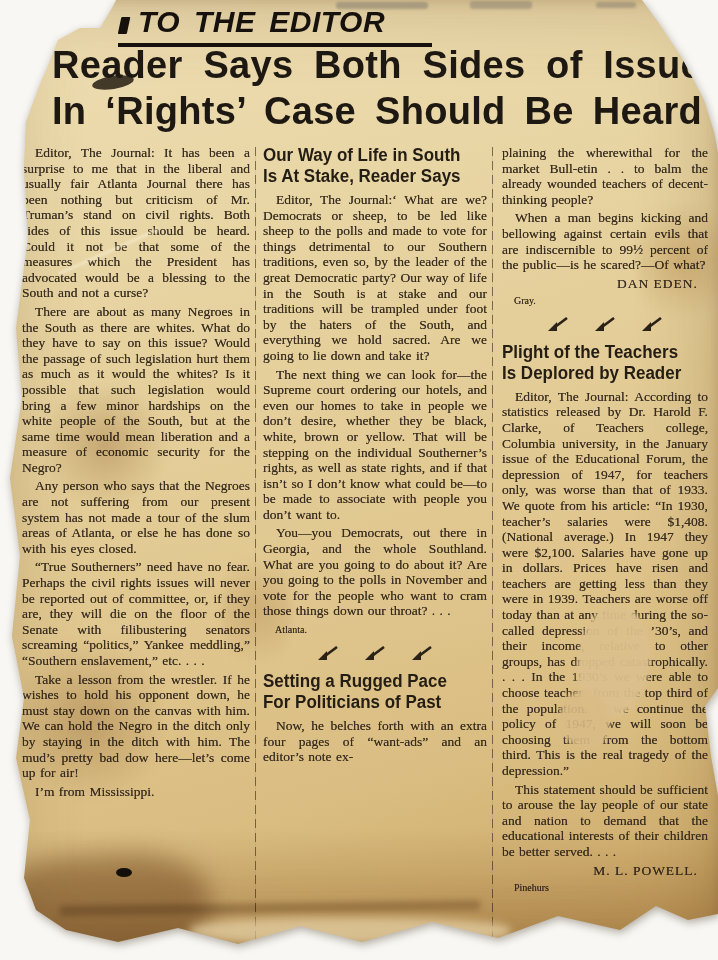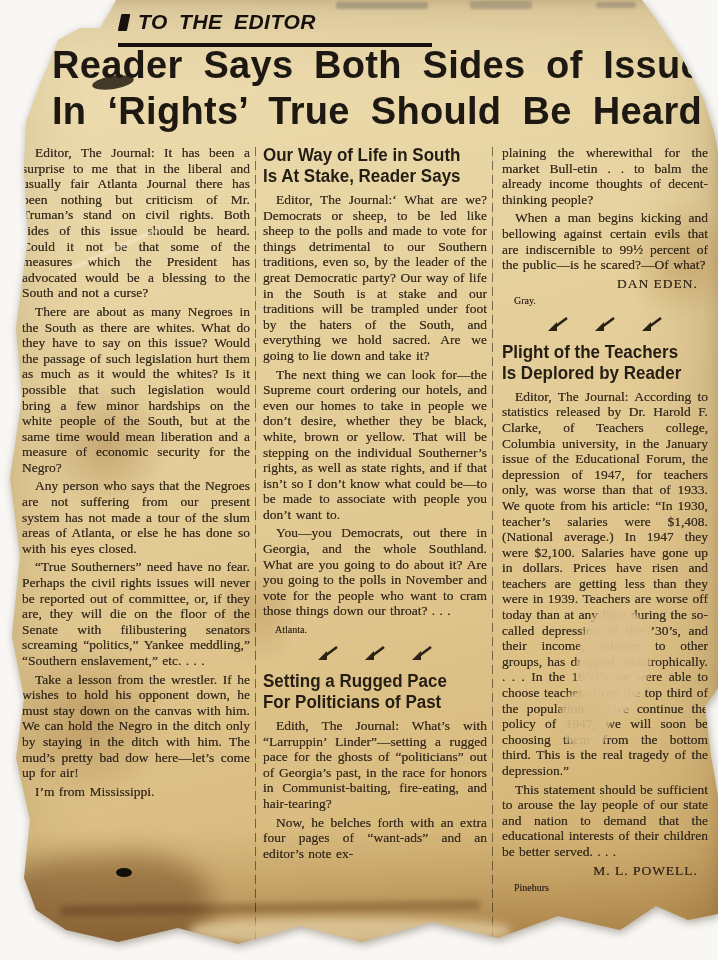--- a/index.html
+++ b/index.html
@@ -21,21 +21,21 @@
       20px 556px,10px 478px,22px 398px,16px 328px,28px 238px,24px 168px,
       26px 122px,40px 84px,48px 66px,58px 40px,80px 28px,100px 28px,112px 8px);
   }
   .paper::after{content:"";position:absolute;inset:0;pointer-events:none;
     box-shadow:inset 0 0 80px rgba(110,75,30,.32), inset 0 0 14px rgba(110,75,30,.22);}
 
   
   .banner{
     position:absolute;left:118px;top:4px;width:306px;z-index:2;
     font-family:"Liberation Sans",sans-serif;font-weight:bold;font-style:italic;
-    font-size:21px;line-height:32px;color:#16110c;letter-spacing:.5px;word-spacing:5px;
+    font-size:30px;line-height:32px;color:#16110c;letter-spacing:.5px;word-spacing:5px;
     border-bottom:4px solid #16110c;padding:2px 6px 5px 2px;white-space:nowrap;
   }
   .banner .frag{display:inline-block;width:9px;height:17px;background:#16110c;
     margin-right:9px;transform:skewX(-12deg) translateY(2px);border-radius:1px;}
   .headline{
     position:absolute;left:52px;top:42px;width:650px;z-index:2;
     font-family:"Liberation Sans",sans-serif;font-weight:bold;
     font-size:38px;line-height:46px;color:#1d1812;letter-spacing:.3px;
   }
   .headline-line{text-align:justify;text-align-last:justify;}
@@ -100,21 +100,21 @@
 <body>
 
 <div class="paper-wrap">
   <div class="paper">
 
     <div class="banner">
       <span class="frag"></span><span>TO THE EDITOR</span>
     </div>
     <div class="headline">
       <div class="headline-line">Reader Says Both Sides of Issue</div>
-      <div class="headline-line">In ‘Rights’ True Should Be Heard</div>
+      <div class="headline-line">In ‘Rights’ Case Should Be Heard</div>
     </div>
 
     <div class="columns">
 
       <div class="col col1">
         <p class="para">Editor, The Journal: It has been a surprise to me that in the liberal and usually fair Atlanta Journal there has been nothing but criticism of Mr. Truman’s stand on civil rights. Both sides of this issue should be heard. Could it not be that some of the measures which the President has advocated would be a blessing to the South and not a curse?</p>
         <p class="para">There are about as many Negroes in the South as there are whites. What do they have to say on this issue? Would the passage of such legislation hurt them as much as it would the whites? Is it possible that such legislation would bring a few minor hardships on the white people of the South, but at the same time would mean liberation and a measure of economic security for the Negro?</p>
         <p class="para">Any person who says that the Negroes are not suffering from our present system has not made a tour of the slum areas of Atlanta, or else he has done so with his eyes closed.</p>
         <p class="para">“True Southerners” need have no fear. Perhaps the civil rights issues will never be reported out of committee, or, if they are, they will die on the floor of the Senate with filibustering senators screaming “politics,” Yankee meddling,” “Southern enslavement,” etc. . . .</p>
         <p class="para">Take a lesson from the wrestler. If he wishes to hold his opponent down, he must stay down on the canvas with him. We can hold the Negro in the ditch only by staying in the ditch with him. The mud’s pretty bad dow here—let’s come up for air!</p>
@@ -145,28 +145,27 @@
           <svg width="20" height="15" viewBox="0 0 20 15">
             <path d="M0 14 L9 14 L9 5 Z" fill="#2a2117"></path>
               <path d="M7 10 L19 1" stroke="#2a2117" stroke-width="2.6"></path>
             </svg>
         </div>
 
         <div class="sub-head">
           <div>Setting a Rugged Pace</div>
           <div>For Politicians of Past</div>
         </div>
-        <p class="para">Edith, The Journal: What’s with “Larruppin’ Linder”—setting a rugged pace for the ghosts of “politicians” out of Georgia’s past, in the race for honors in Communist-baiting, fire-eating, and hair-tearing?</p>
         <p class="para">Now, he belches forth with an extra four pages of “want-ads” and an editor’s note ex-</p>
       </div>
 
       <div class="col-rule"></div>
 
       <div class="col col3">
-        <p class="para no-indent">plaining the wherewithal for the market Bull-etin . . to balm the already income thoughts of decent-thinking people?</p>
+        <p class="para no-indent">plaining the wherewithal for the market Bull-etin . . to balm the already wounded teachers of decent-thinking people?</p>
         <p class="para">When a man begins kicking and bellowing against certain evils that are indiscernible to 99½ percent of the public—is he scared?—Of what?</p>
         <p class="sig">DAN EDEN.</p>
         <p class="place">Gray.</p>
 
         <div class="dingbats">
           <svg width="20" height="15" viewBox="0 0 20 15">
             <path d="M0 14 L9 14 L9 5 Z" fill="#2a2117"></path>
               <path d="M7 10 L19 1" stroke="#2a2117" stroke-width="2.6"></path>
             </svg>
           <svg width="20" height="15" viewBox="0 0 20 15">

